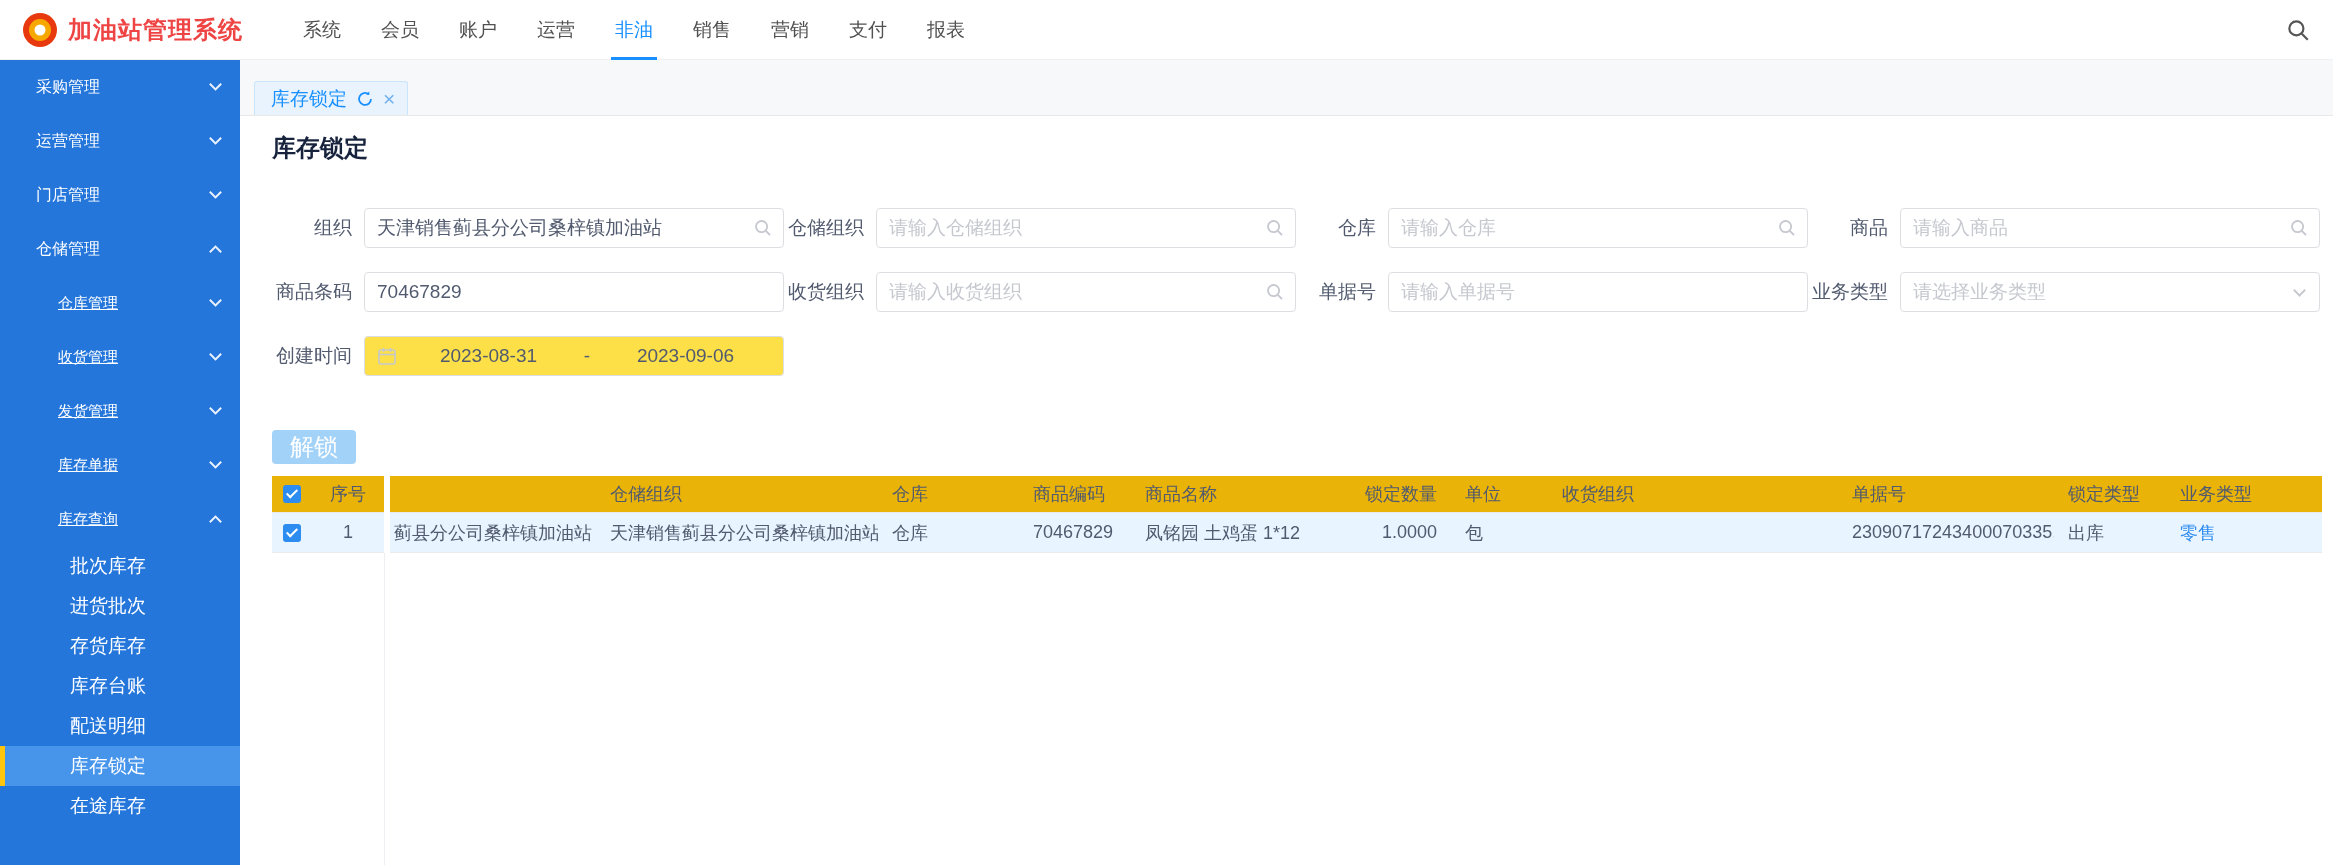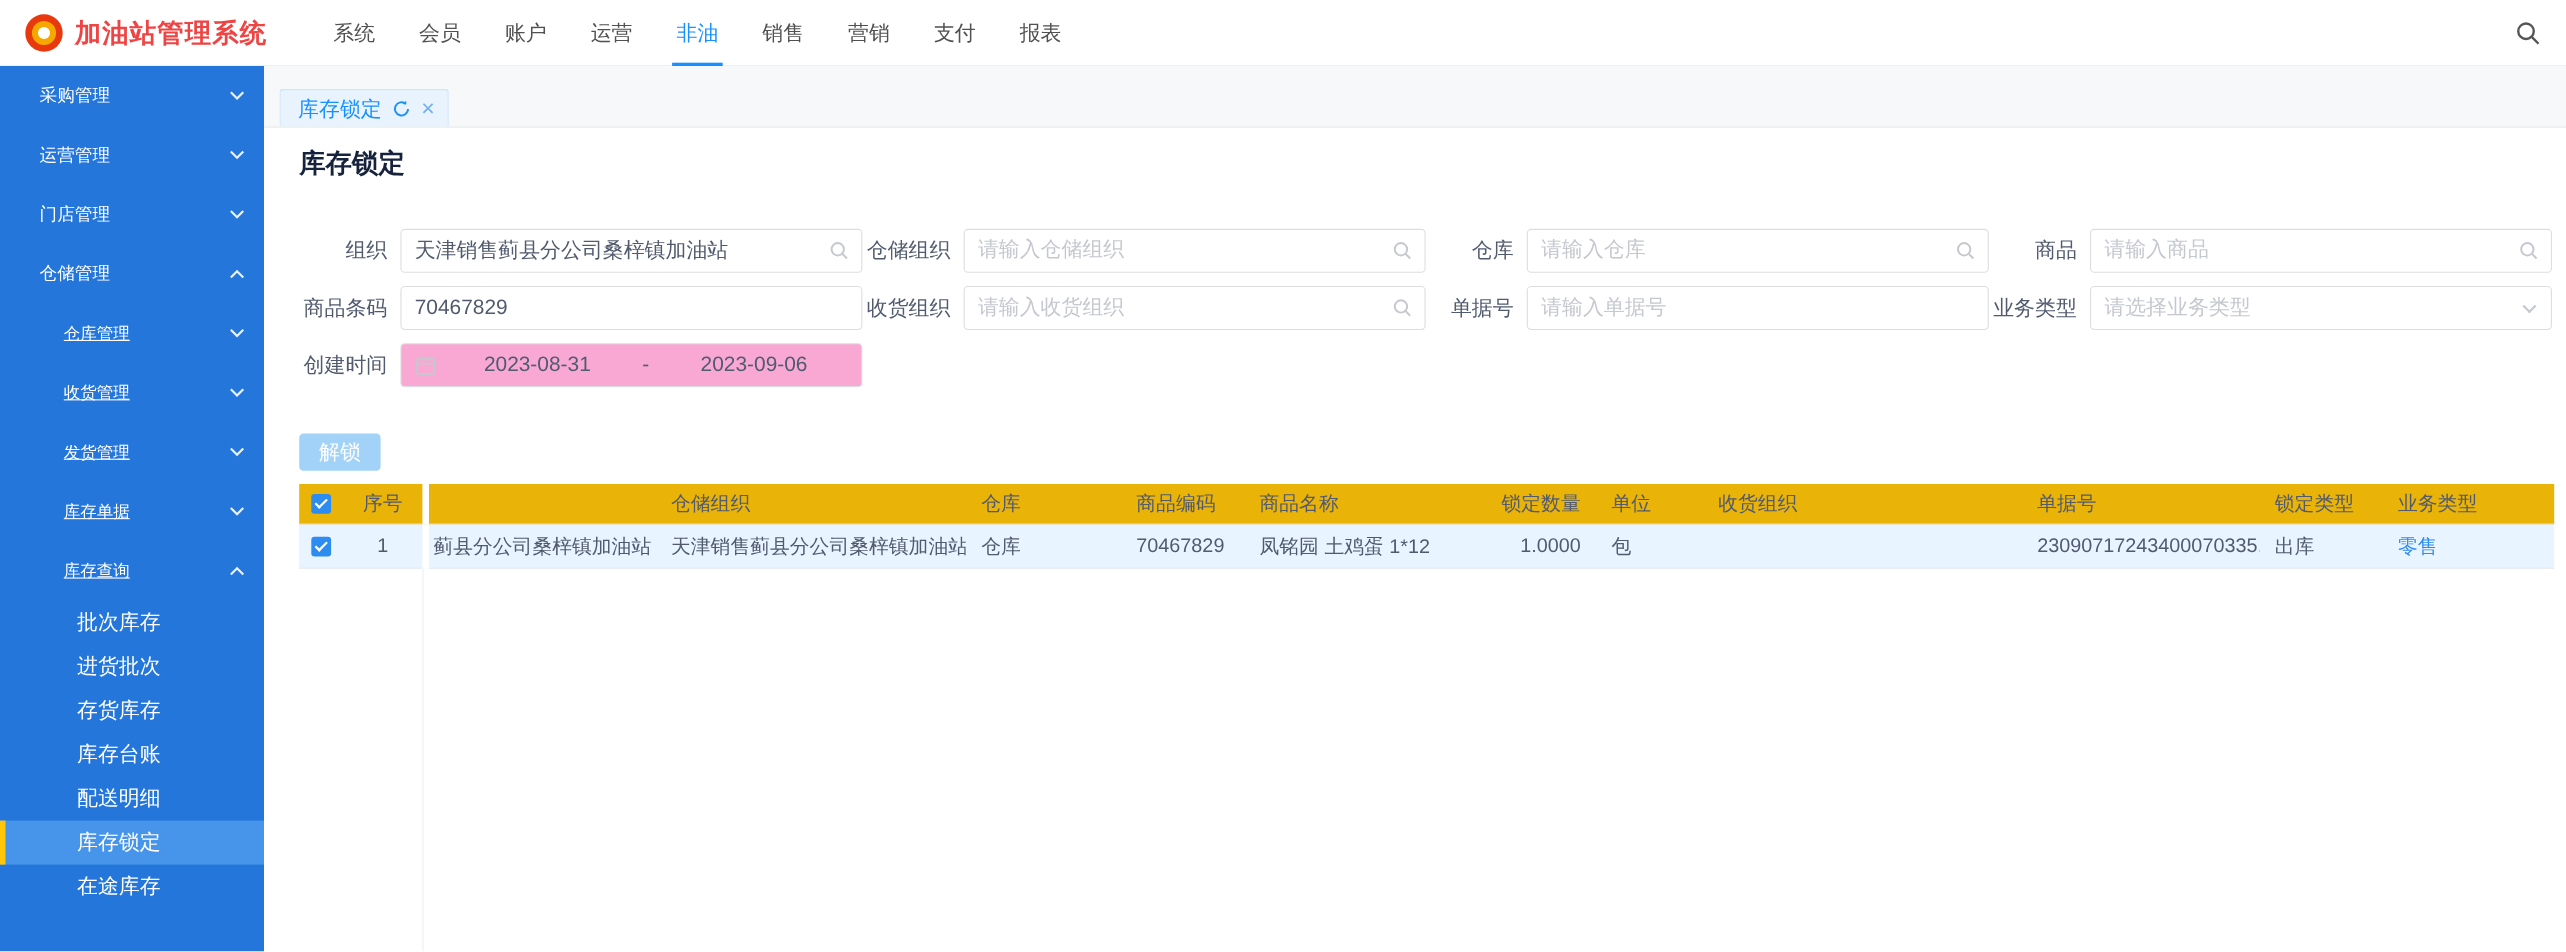--- a/index.html
+++ b/index.html
@@ -38,39 +38,39 @@
   .tab { height:34px; background:#e8f3fd; border:1px solid #c9e4fb; border-bottom:none; border-radius:3px 3px 0 0;
          display:flex; align-items:center; padding:0 12px 0 16px; color:#1890ff; font-size:19px; gap:9px; cursor:pointer; }
   .tab .x { font-size:21px; color:#6fb0ec; line-height:1; cursor:pointer; }
   .tab .refresh { width:18px; height:18px; cursor:pointer; }
 
   .content { padding:16px 0 0 32px; }
   h1.page-title { font-size:24px; font-weight:bold; color:#17233d; }
 
   
   .filters { margin-top:44px; }
-  .frow { display:flex; margin-bottom:12px; }
+  .frow { display:flex; margin-bottom:24px; }
   .field { width:512px; display:flex; align-items:center; flex:none; }
   .field .lbl { width:92px; flex:none; text-align:right; padding-right:12px; font-size:19px; color:#515a6e; white-space:nowrap; }
   .inpwrap { flex:1; position:relative; height:40px; }
   input.txt { width:100%; height:40px; border:1px solid #dcdee2; border-radius:4px; padding:0 38px 0 12px;
               font-size:19px; color:#515a6e; outline:none; background:#fff; font-family:inherit; }
   input.txt.noicon { padding-right:12px; }
   input.txt::placeholder { color:#c5c8ce; }
   .inp-icon { position:absolute; right:11px; top:10px; width:20px; height:20px; pointer-events:none; }
   .sel-arrow { position:absolute; right:16px; top:14px; width:9px; height:9px;
                border-right:2px solid #c5c8ce; border-bottom:2px solid #c5c8ce; transform:rotate(45deg); pointer-events:none; }
-  .dr { display:flex; align-items:center; height:40px; border:1px solid #dcdee2; border-radius:4px; padding:0 12px; background:#f9a8d4; }
+  .dr { display:flex; align-items:center; height:40px; border:1px solid #dcdee2; border-radius:4px; padding:0 12px; background:#fde047; }
   .dr .cal { width:20px; height:20px; margin-right:6px; flex:none; }
   .dr .d { flex:1; text-align:center; font-size:19px; color:#515a6e; }
   .dr .sep { width:26px; text-align:center; color:#515a6e; font-size:19px; }
 
   
   .btn-unlock { display:inline-block; margin-top:30px; height:34px; padding:0 18px; background:#a3d2f9; color:#fff;
-                border:none; border-radius:4px; font-size:19px; font-family:inherit; cursor:not-allowed; }
+                border:none; border-radius:4px; font-size:24px; font-family:inherit; cursor:not-allowed; }
 
   
   .tbl { margin-top:12px; width:2050px; font-size:18px; color:#515a6e; }
   .trh, .trd { display:flex; width:2050px; }
   .trh { height:37px; background:#eab308; }
   .trd { height:40px; background:#e8f4ff; }
   .c { display:flex; align-items:center; padding:0 14px; white-space:nowrap; overflow:hidden;
        flex:none; height:100%; border-bottom:1px solid #e8eaec; }
   .c-check { width:40px; padding:0; justify-content:center; }
   .c-idx  { width:72px; padding:0; justify-content:center; }

